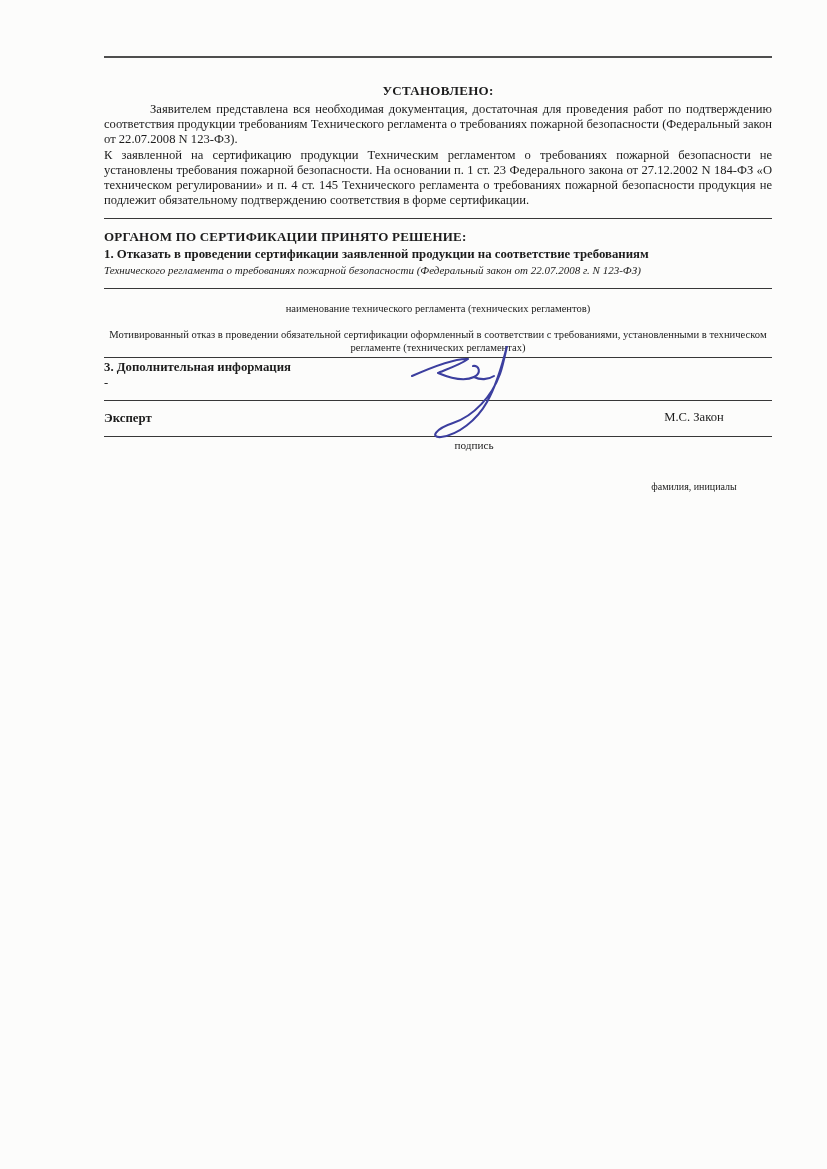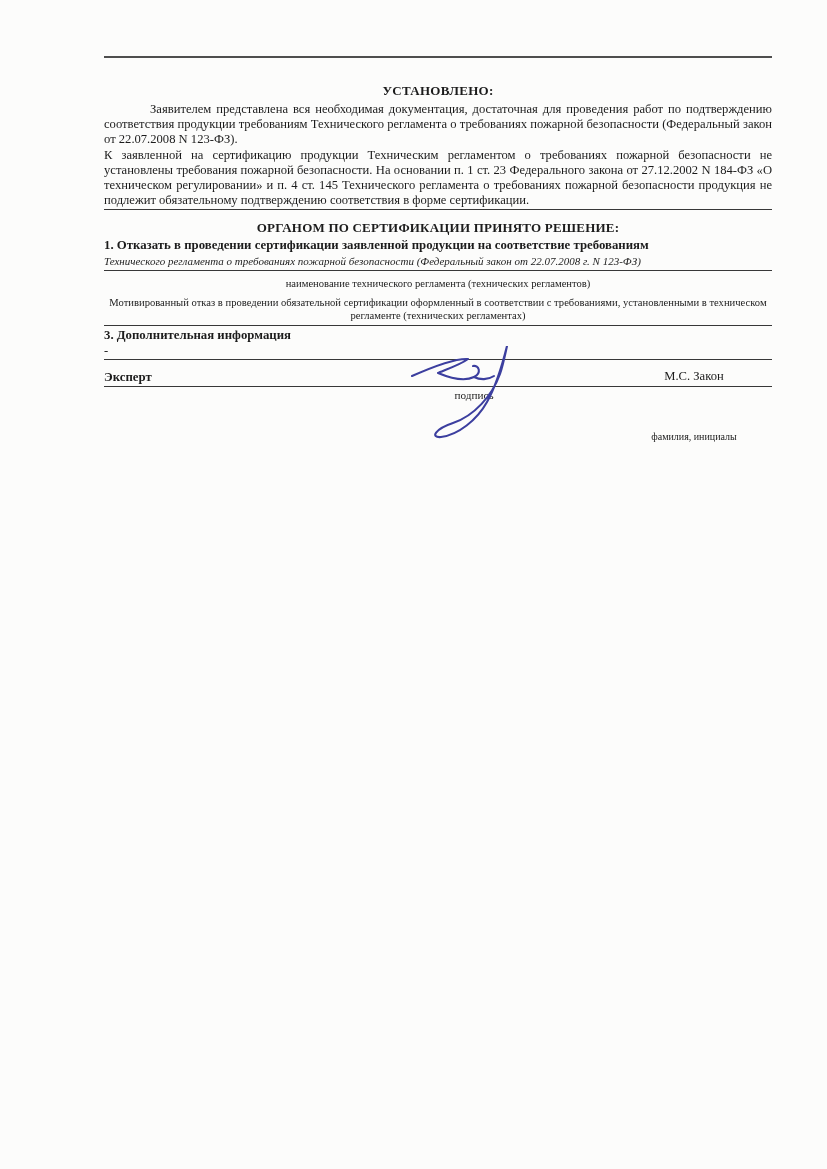--- a/index.html
+++ b/index.html
@@ -30,46 +30,46 @@
   }
   .para{
     font-size:12.6px;
     line-height:15.2px;
     text-align:justify;
     margin:0;
   }
   .para.indent{ text-indent:46px; margin-top:3px; }
   .ruled{
     border-bottom:1.4px solid #383838;
-    padding-bottom:1px;
+    padding-bottom:10px;
   }
   .section-heading{
     margin-top:10px;
-    text-align:center;
+    text-align:left;
     font-weight:bold;
     font-size:13px;
     letter-spacing:.2px;
   }
   .item-title{
     font-weight:bold;
     font-size:12.8px;
     line-height:15.2px;
     margin-top:2px;
   }
   .item-value{
     font-size:11px;
     line-height:15.4px;
     font-style:italic;
   }
   .caption{
     font-size:10.6px;
     line-height:13px;
     text-align:center;
     color:#222;
-    margin-top:6px;
+    margin-top:13px;
   }
   .caption.ruled{ padding-bottom:3px; }
   .dash-field{
     font-size:12.6px;
     line-height:14px;
     height:15px;
   }
   .sign-row{
     position:relative;
     height:16px;

